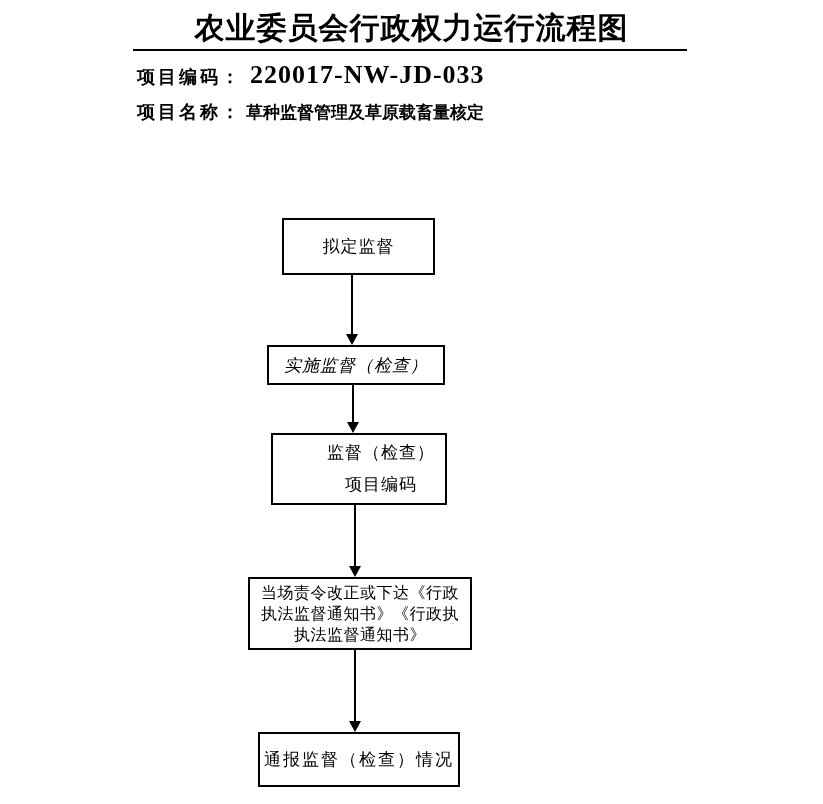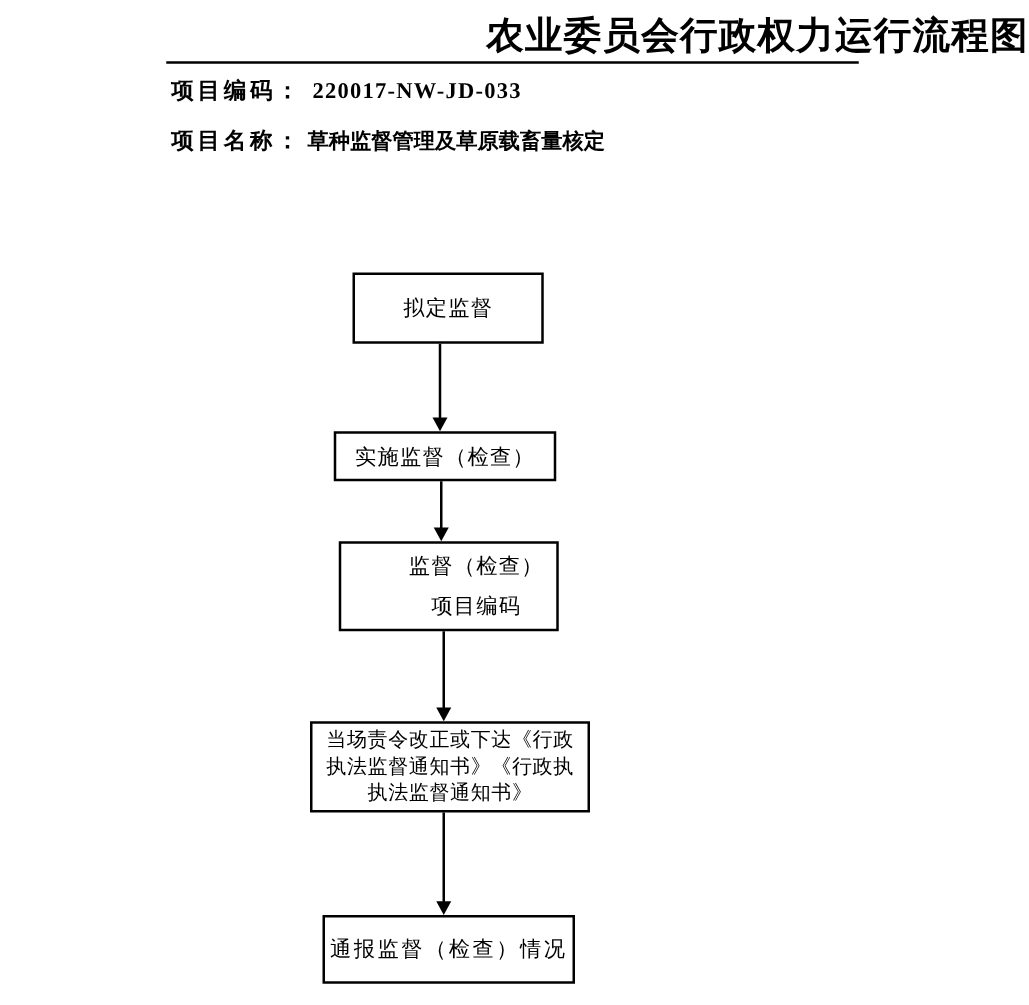--- a/index.html
+++ b/index.html
@@ -10,21 +10,21 @@
     height: 804px;
     background: #ffffff;
     color: #000000;
     font-family: "Liberation Serif", serif;
     overflow: hidden;
   }
   .doc-title {
     position: absolute;
     left: 0; top: 8px;
     width: 823px;
-    text-align: right;
+    text-align: center;
     font-size: 30px;
     font-weight: bold;
     letter-spacing: 1px;
     font-family: "Liberation Serif", serif;
   }
   .title-underline {
     position: absolute;
     left: 133px; top: 49px;
     width: 554px; height: 0;
     border-top: 2px solid #000000;
@@ -39,21 +39,21 @@
   .meta-row.code { top: 60px; }
   .meta-row.name { top: 100px; }
   .meta-label {
     font-family: "Liberation Serif", serif;
     letter-spacing: 3px;
     font-weight: bold;
   }
   .meta-value-code {
     font-family: "Liberation Serif", serif;
     font-weight: bold;
-    font-size: 18px;
+    font-size: 26px;
     letter-spacing: 1px;
     margin-left: 8px;
   }
   .meta-value-name {
     font-family: "Liberation Sans", sans-serif;
     font-weight: bold;
     font-size: 17px;
     margin-left: 4px;
     text-align: center;
   }
@@ -64,21 +64,21 @@
     display: flex;
     flex-direction: column;
     justify-content: center;
     align-items: center;
     text-align: right;
     font-size: 17px;
     letter-spacing: 1px;
     font-family: "Liberation Serif", serif;
   }
   .node-1 { left: 282px; top: 218px; width: 153px; height: 57px; line-height: 26px; }
-  .node-2 { left: 267px; top: 345px; width: 178px; height: 40px; }
+  .node-2 { left: 267px; top: 345px; width: 178px; height: 40px; font-style: italic; }
   .node-3 { left: 271px; top: 433px; width: 176px; height: 72px; line-height: 32px; padding-left: 44px; }
   .node-4 { left: 248px; top: 577px; width: 224px; height: 73px; line-height: 21px; font-size: 16px; letter-spacing: 0.5px; }
   .node-5 { left: 258px; top: 732px; width: 202px; height: 55px; letter-spacing: 2px; }
   .arrow-line {
     position: absolute;
     width: 2px;
     background: #000000;
   }
   .arrow-head {
     position: absolute;

